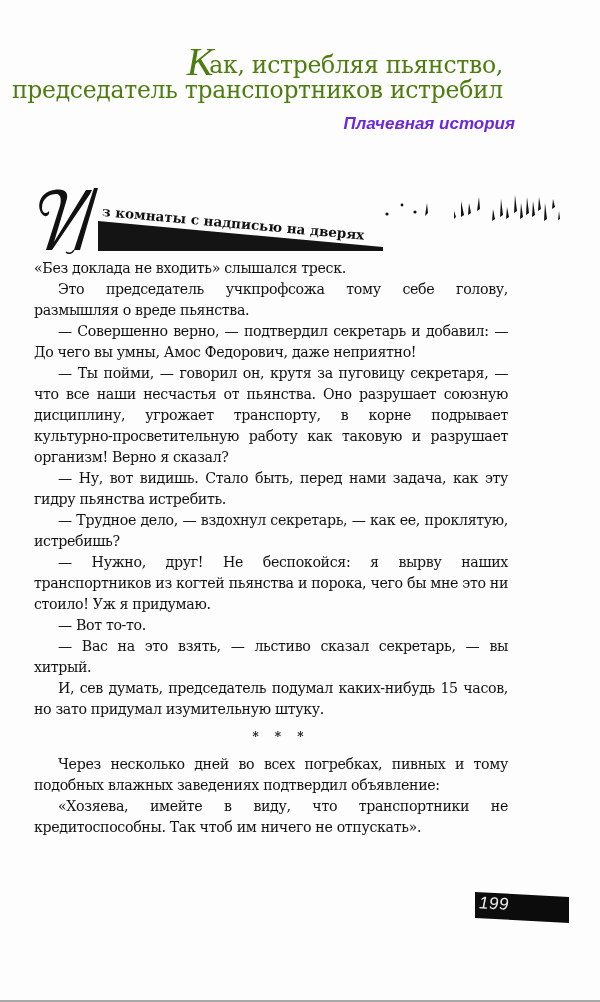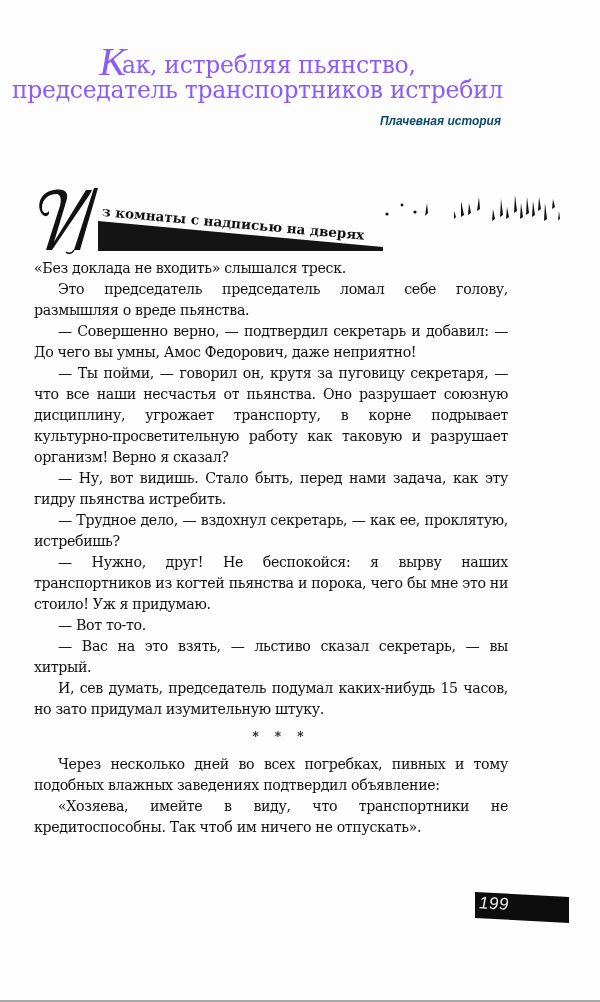--- a/index.html
+++ b/index.html
@@ -5,32 +5,32 @@
   html, body { margin: 0; padding: 0; }
   body {
     width: 600px; height: 1002px; position: relative; overflow: hidden;
     background: #fdfdfd; color: #111;
     font-family: "DejaVu Serif", "Liberation Serif", serif;
   }
   .page-bottom-line {
     position: absolute; left: 0; right: 0; bottom: 0; height: 2px; background: #a8a8a8;
   }
   .title {
-    position: absolute; right: 97px; top: 52px; text-align: center;
+    position: absolute; right: 97px; top: 52px; text-align: right;
     font-family: "DejaVu Serif", serif; font-size: 23.5px; line-height: 25px;
-    letter-spacing: -0.3px; color: #8b5cf6;
+    letter-spacing: -0.3px; color: #4d7c0f;
   }
   .title .initial {
     font-family: "Liberation Serif", serif; font-style: italic; font-size: 40px;
     line-height: 20px; vertical-align: -2px; letter-spacing: -4px;
   }
   .subtitle {
-    position: absolute; right: 99px; top: 114px;
+    position: absolute; right: 85px; top: 114px;
     font-family: "Liberation Sans", sans-serif; font-style: italic; font-weight: bold;
-    font-size: 12px; color: #0c4a6e;
+    font-size: 17px; color: #6d28d9;
   }
   .dropcap {
     position: absolute; left: 32px; top: 184px; width: 70px; height: 72px;
   }
   .lead-banner {
     position: absolute; left: 98px; top: 207px; width: 285px; height: 48px;
   }
   .lead-text {
     position: absolute; left: 103px; top: 203px;
     font-family: "DejaVu Serif", serif; font-size: 13.5px; font-weight: bold; color: #111;
@@ -100,21 +100,21 @@
       <path d="M158 16 l2 14 l-3 2z"></path>
       <path d="M164 12 l2 12 l-3 2z"></path>
     <path d="M170 18 l2 16 l-3 2z"></path>
       <path d="M178 14 l2 8 l-3 2z"></path>
       <path d="M184 26 l1 8 l-2 1z"></path>
   </g>
 </svg>
 
 <div class="body-text">
   <p class="noindent">«Без доклада не входить» слышался треск.</p>
-  <p>Это председатель председатель ломал себе голову, размышляя о вреде пьянства.</p>
+  <p>Это председатель учкпрофсожа тому себе голову, размышляя о вреде пьянства.</p>
   <p>— Совершенно верно, — подтвердил секретарь и добавил: — До чего вы умны, Амос Федорович, даже неприятно!</p>
   <p>— Ты пойми, — говорил он, крутя за пуговицу секретаря, — что все наши несчастья от пьянства. Оно разрушает союзную дисциплину, угрожает транспорту, в корне подрывает культурно-просветительную работу как таковую и разрушает организм! Верно я сказал?</p>
   <p>— Ну, вот видишь. Стало быть, перед нами задача, как эту гидру пьянства истребить.</p>
   <p>— Трудное дело, — вздохнул секретарь, — как ее, проклятую, истребишь?</p>
   <p>— Нужно, друг! Не беспокойся: я вырву наших транспортников из когтей пьянства и порока, чего бы мне это ни стоило! Уж я придумаю.</p>
   <p>— Вот то-то.</p>
   <p>— Вас на это взять, — льстиво сказал секретарь, — вы хитрый.</p>
   <p>И, сев думать, председатель подумал каких-нибудь 15 часов, но зато придумал изумительную штуку.</p>
   <div class="asterism">* * *</div>
   <div class="section2">

